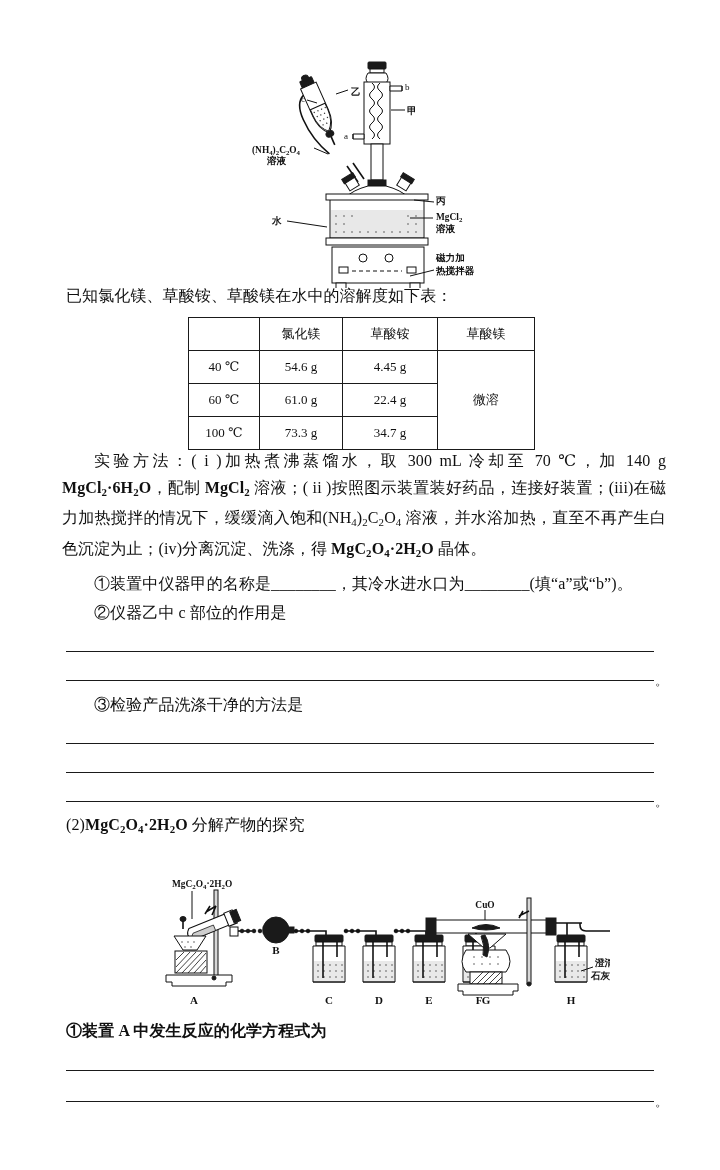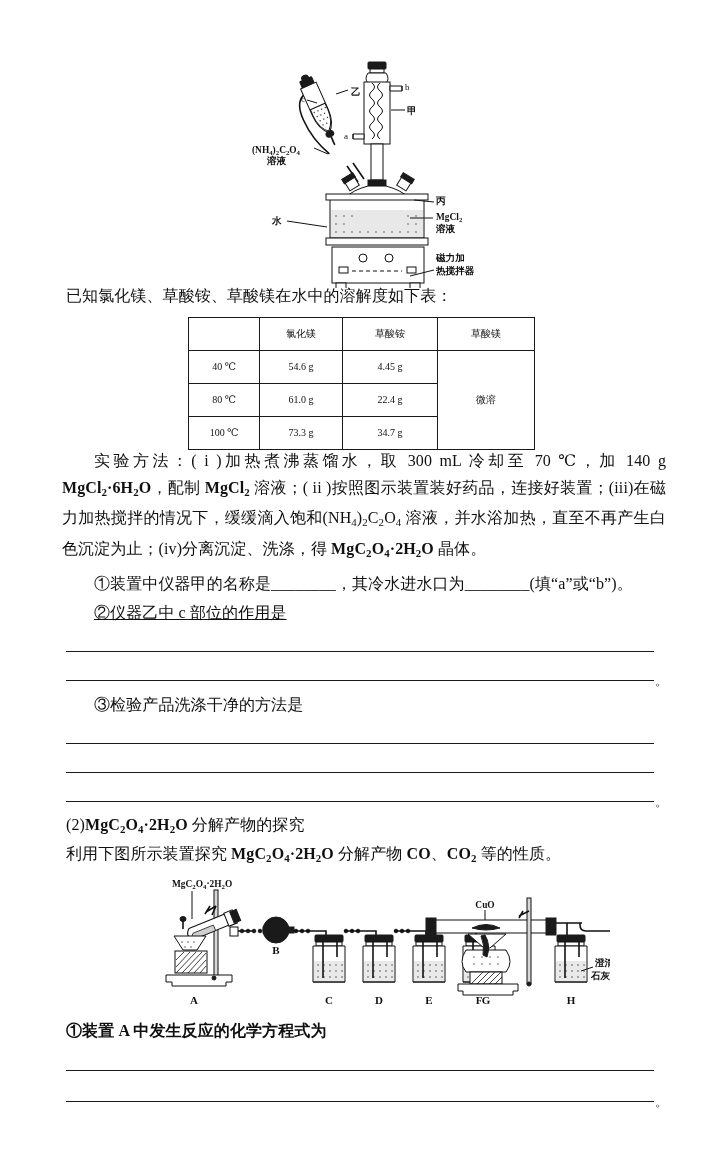--- a/index.html
+++ b/index.html
@@ -46,21 +46,21 @@
     position: absolute;
     font-size: 13px;
     line-height: 1;
     color: #1a1a1a;
   }
 
   
   .sol-table {
     position: absolute;
     border-collapse: collapse;
-    font-size: 10px;
+    font-size: 13px;
     table-layout: fixed;
   }
   .sol-table td, .sol-table th {
     border: 1.3px solid #1a1a1a;
     text-align: center;
     vertical-align: middle;
     font-weight: normal;
     padding: 3px 0 4px 0;
     height: 25px;
   }
@@ -271,64 +271,61 @@
       </tr>
     </thead>
     <tbody>
       <tr>
         <td>40 ℃</td>
         <td>54.6 g</td>
         <td>4.45 g</td>
         <td rowspan="3">微溶</td>
       </tr>
       <tr>
-        <td>80 ℃</td>
+        <td>60 ℃</td>
         <td>61.0 g</td>
         <td>22.4 g</td>
       </tr>
       <tr>
         <td>100 ℃</td>
         <td>73.3 g</td>
         <td>34.7 g</td>
       </tr>
     </tbody>
   </table>
 
   <div class="para indent" style="left:62px; top:448px; width:604px; line-height:26.5px;">
     实验方法：( i )加热煮沸蒸馏水，取 300 mL 冷却至 70 ℃，加 140 g <span class="bold">MgCl<sub>2</sub>·6H<sub>2</sub>O</span>，配制 <span class="bold">MgCl<sub>2</sub></span> 溶液；( ii )按照图示装置装好药品，连接好装置；(iii)在磁力加热搅拌的情况下，缓缓滴入饱和(NH<sub>4</sub>)<sub>2</sub>C<sub>2</sub>O<sub>4</sub> 溶液，并水浴加热，直至不再产生白色沉淀为止；(iv)分离沉淀、洗涤，得 <span class="bold">MgC<sub>2</sub>O<sub>4</sub>·2H<sub>2</sub>O</span> 晶体。
   </div>
 
   <div class="para indent" style="left:62px; top:571px; width:604px;">
     <span>①</span><span>装置中仪器甲的名称是</span><span>________</span><span>，其冷水进水口为</span><span>________</span><span>(填“a”或“b”)。</span>
   </div>
 
-  <div class="para indent" style="left:62px; top:600px; width:604px;text-decoration:underline;">
+  <div class="para indent" style="left:62px; top:600px; width:604px;">
     <span>②</span><span>仪器乙中 c 部位的作用是</span>
   </div>
 
   <div class="rule" style="left:66px; top:651px; width:588px;"></div>
   <div class="rule" style="left:66px; top:680px; width:588px;"></div>
   <div class="rule-end" style="left:655px; top:674px;">。</div>
 
   <div class="para indent" style="left:62px; top:692px; width:604px;">
     <span>③</span><span>检验产品洗涤干净的方法是</span>
   </div>
 
   <div class="rule" style="left:66px; top:743px; width:588px;"></div>
   <div class="rule" style="left:66px; top:772px; width:588px;"></div>
   <div class="rule" style="left:66px; top:801px; width:588px;"></div>
   <div class="rule-end" style="left:655px; top:795px;">。</div>
 
   <div class="para" style="left:66px; top:812px; width:604px;">
     (2)<span class="bold">MgC<sub>2</sub>O<sub>4</sub>·2H<sub>2</sub>O</span> 分解产物的探究
   </div>
 
-  <div class="para" style="left:66px; top:841px; width:604px;">
-    利用下图所示装置探究 <span class="bold">MgC<sub>2</sub>O<sub>4</sub>·2H<sub>2</sub>O</span> 分解产物 <span class="bold">CO</span>、<span class="bold">CO<sub>2</sub></span> 等的性质。
-  </div>
 
   <div class="figure" style="left:130px; top:872px; width:480px; height:138px;">
     <svg class="fig-svg" width="480" height="138" viewBox="0 0 480 138">
 
       <text class="lbl" x="42" y="15">MgC<tspan dy="2.4" font-size="6.8">2</tspan><tspan dy="-2.4">O</tspan><tspan dy="2.4" font-size="6.8">4</tspan><tspan dy="-2.4">·2H</tspan><tspan dy="2.4" font-size="6.8">2</tspan><tspan dy="-2.4">O</tspan></text>
       <path class="ln" d="M62 19 v28"></path>
 
       <rect class="fillg" x="84" y="18" width="4" height="92"></rect>
 
       <path class="ln-th" d="M76 40 l10 -6 M80 34 l-5 8 M86 34 l-4 9"></path>

